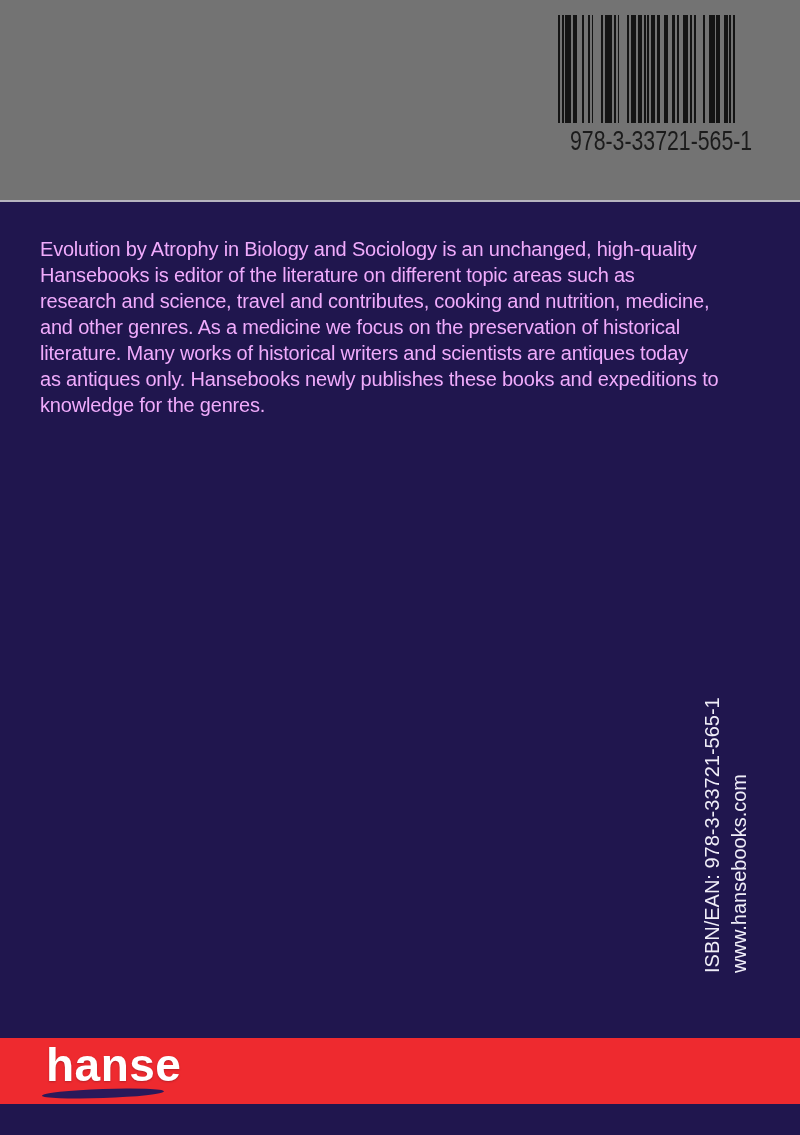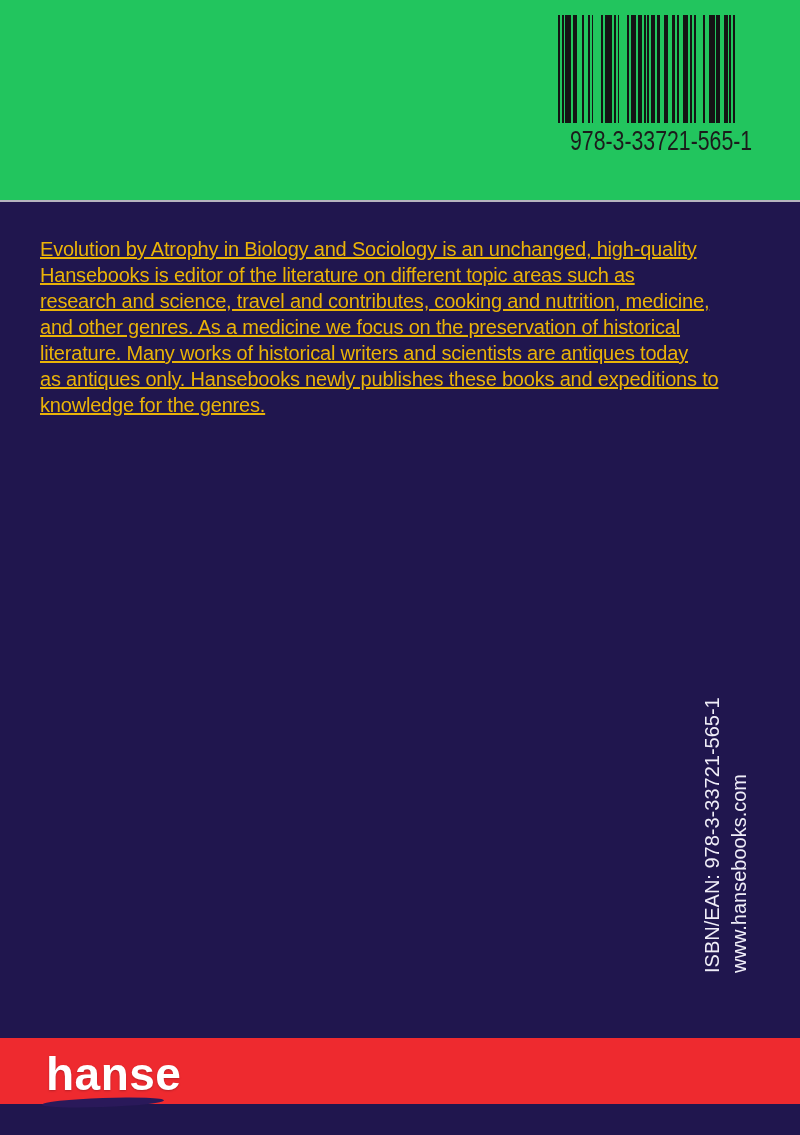--- a/index.html
+++ b/index.html
@@ -11,21 +11,21 @@
     background: #20164e;
     overflow: hidden;
     font-family: "Liberation Sans", sans-serif;
   }
 
   
   .top-panel {
     position: absolute;
     top: 0; left: 0;
     width: 800px; height: 202px;
-    background: #22c55e;
+    background: #737373;
     border-bottom: 2px solid #b6b4bf;
     box-sizing: border-box;
   }
   .barcode-block {
     position: absolute;
     top: 15px; left: 558px;
     width: 177px;
   }
   .barcode-svg {
     display: block;
@@ -43,25 +43,24 @@
     transform: scaleX(0.76);
     transform-origin: 50% 0;
     white-space: nowrap;
   }
 
   
   .description {
     position: absolute;
     left: 40px; top: 236px;
     width: 760px;
-    color: #eab308;
+    color: #f0abfc;
     font-size: 20px;
     line-height: 26px;
     letter-spacing: -0.2px;
-    text-decoration: underline;
   }
   .desc-line { white-space: pre; }
 
   
   .spine-info {
     position: absolute;
     left: 699px; top: 973px;
     transform: rotate(-90deg);
     transform-origin: 0 0;
     color: #f0eef8;
@@ -74,21 +73,20 @@
   .red-band {
     position: absolute;
     top: 1038px; left: 0;
     width: 800px; height: 66px;
     background: #ee2a2f;
   }
   .logo {
     position: absolute;
     left: 46px; top: 2px;
     height: 62px;
-    margin-top: 9px;
   }
   .logo-text {
     position: relative;
     z-index: 2;
     font-size: 46px;
     line-height: 50px;
     font-weight: bold;
     color: #ffffff;
     letter-spacing: 0.5px;
     text-shadow: 0 1px 2px rgba(120,20,30,0.45);

